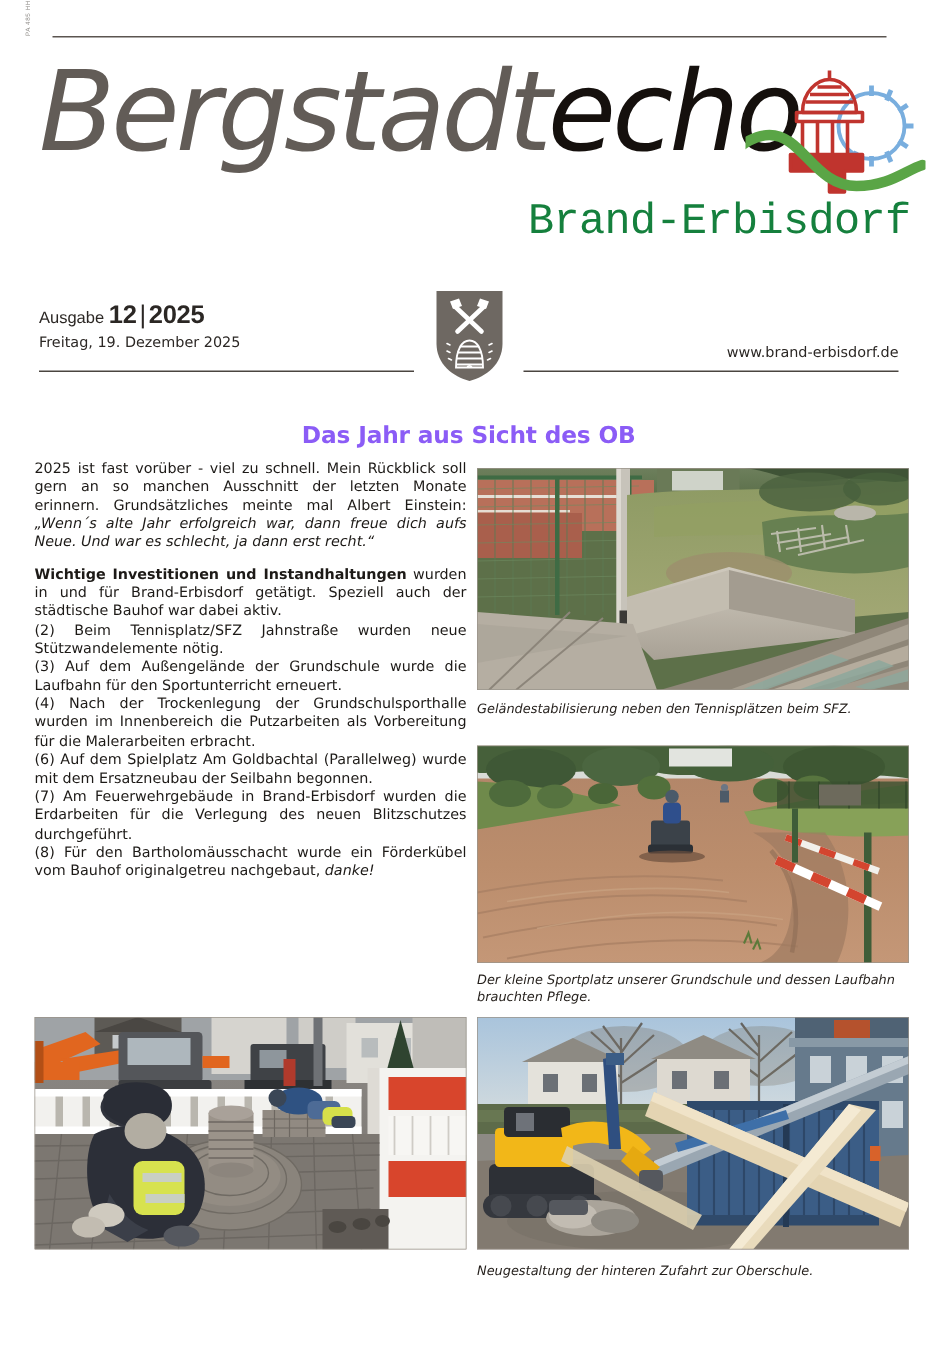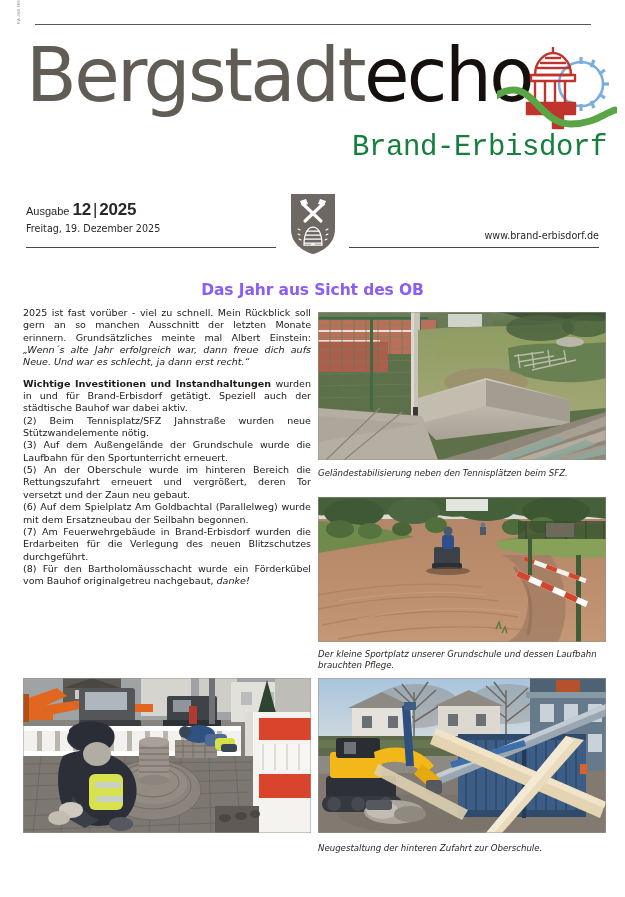--- a/index.html
+++ b/index.html
@@ -28,20 +28,21 @@
   }
 
   
   .masthead{position:absolute;left:0;top:38px;width:625px;height:130px;}
   .mast-title{
     position:absolute;left:26px;top:0px;
     font-size:74px;line-height:1;
     font-family:"DejaVu Sans","Liberation Sans",sans-serif;
     font-weight:400;letter-spacing:-2.6px;
     white-space:nowrap;
+    font-style:italic;
   }
   .mast-berg{color:#625c57;}
   .mast-echo{color:#15100d;}
   .mast-sub{
     position:absolute;right:18px;top:93px;
     font-size:29px;color:#15803d;letter-spacing:-.4px;
     font-family:Liberation Mono, monospace;
     white-space:nowrap;
   }
   .logo-mark{position:absolute;right:8px;top:4px;width:120px;height:96px;}
@@ -193,21 +194,21 @@
 
   <div class="headline">Das Jahr aus Sicht des OB</div>
 
   <div class="col-left">
     <p class="body-p"><span>2025 ist fast vorüber - viel zu schnell. Mein Rückblick soll gern an so manchen Ausschnitt der letzten Monate erinnern. Grundsätzliches meinte mal Albert Einstein: </span><i>„Wenn´s alte Jahr erfolgreich war, dann freue dich aufs Neue. Und war es schlecht, ja dann erst recht.“</i></p>
 
     <p class="body-p gap"><b>Wichtige Investitionen und Instandhaltungen</b><span> wurden in und für Brand-Erbisdorf getätigt. Speziell auch der städtische Bauhof war dabei aktiv.</span></p>
 
     <p class="list-p just">(2) Beim Tennisplatz/SFZ Jahnstraße wurden neue Stützwandelemente nötig.</p>
     <p class="list-p just">(3) Auf dem Außengelände der Grundschule wurde die Laufbahn für den Sportunterricht erneuert.</p>
-    <p class="list-p just">(5) An der Oberschule wurde im hinteren Bereich die Rettungszufahrt erneuert und vergrößert, deren Tor versetzt und der Zaun neu gebaut.</p>
+    <p class="list-p just">(4) Nach der Trockenlegung der Grundschulsporthalle wurden im Innenbereich die Putzarbeiten als Vorbereitung für die Malerarbeiten erbracht.</p>
     <p class="list-p just">(6) Auf dem Spielplatz Am Goldbachtal (Parallelweg) wurde mit dem Ersatzneubau der Seilbahn begonnen.</p>
     <p class="list-p just">(7) Am Feuerwehrgebäude in Brand-Erbisdorf wurden die Erdarbeiten für die Verlegung des neuen Blitzschutzes durchgeführt.</p>
     <p class="list-p just"><span>(8) Für den Bartholomäusschacht wurde ein Förderkübel vom Bauhof originalgetreu nachgebaut, </span><i>danke!</i></p>
   </div>
 
   <div class="photo" style="left:318px;top:312px;width:288px;height:148px;">
     <svg width="288" height="148" viewBox="0 0 288 148" preserveAspectRatio="none">
       <defs>
         <linearGradient id="sky1" x1="0" y1="0" x2="0" y2="1">
           <stop offset="0%" stop-color="#6d7f5c"></stop>

